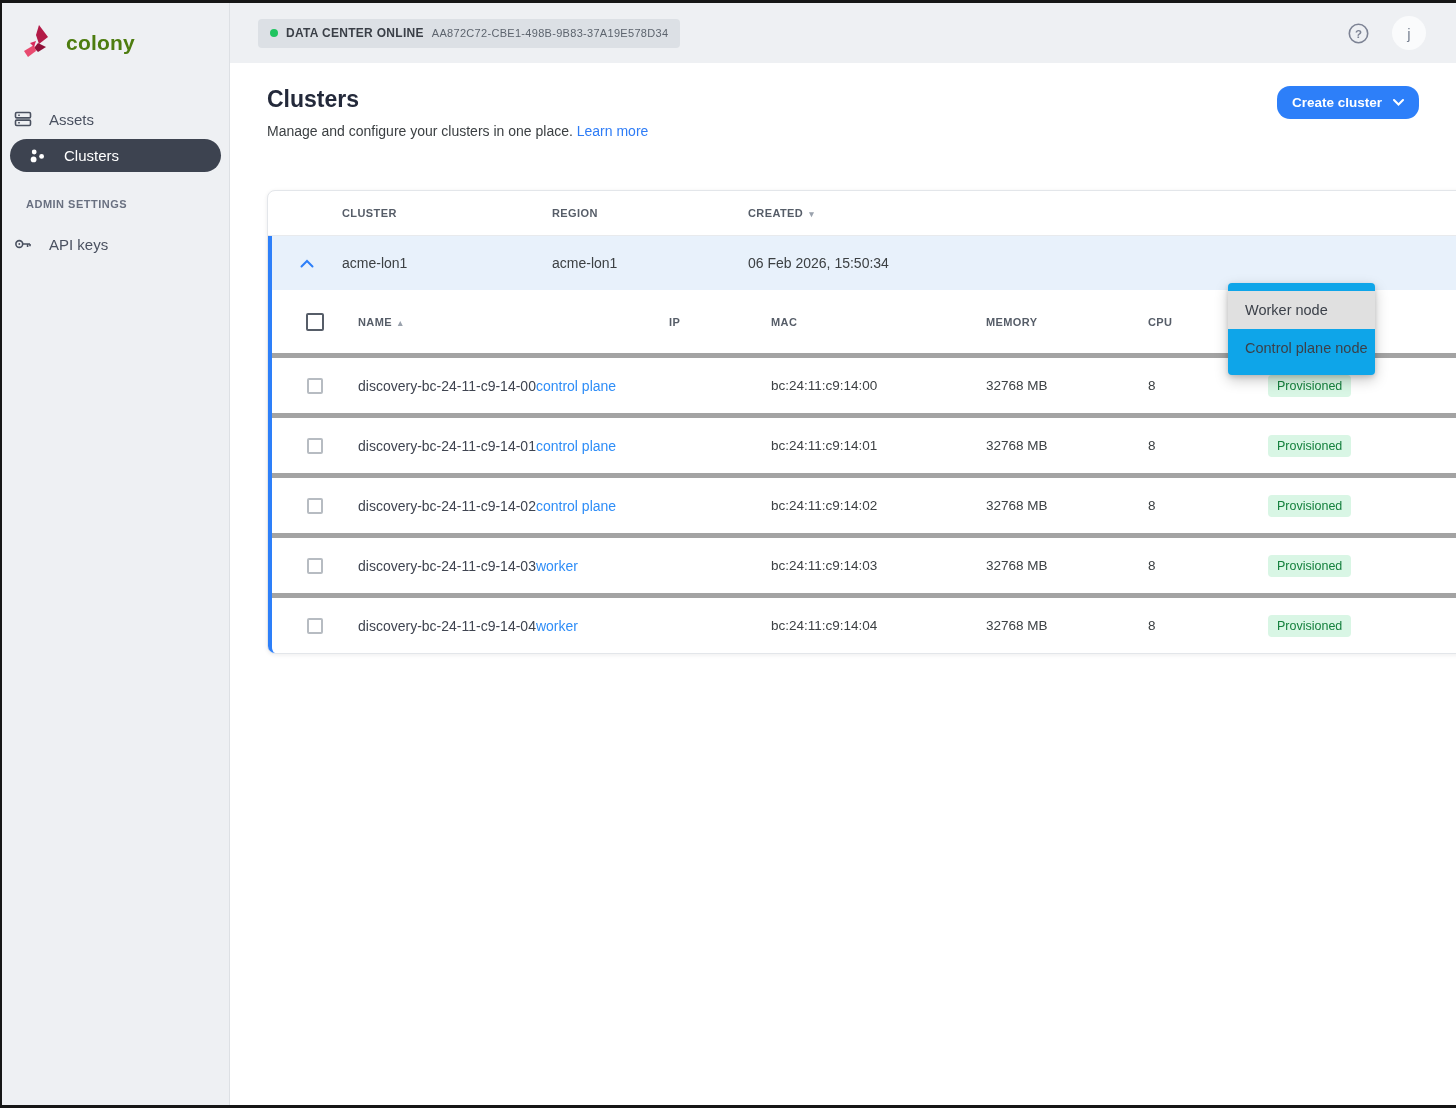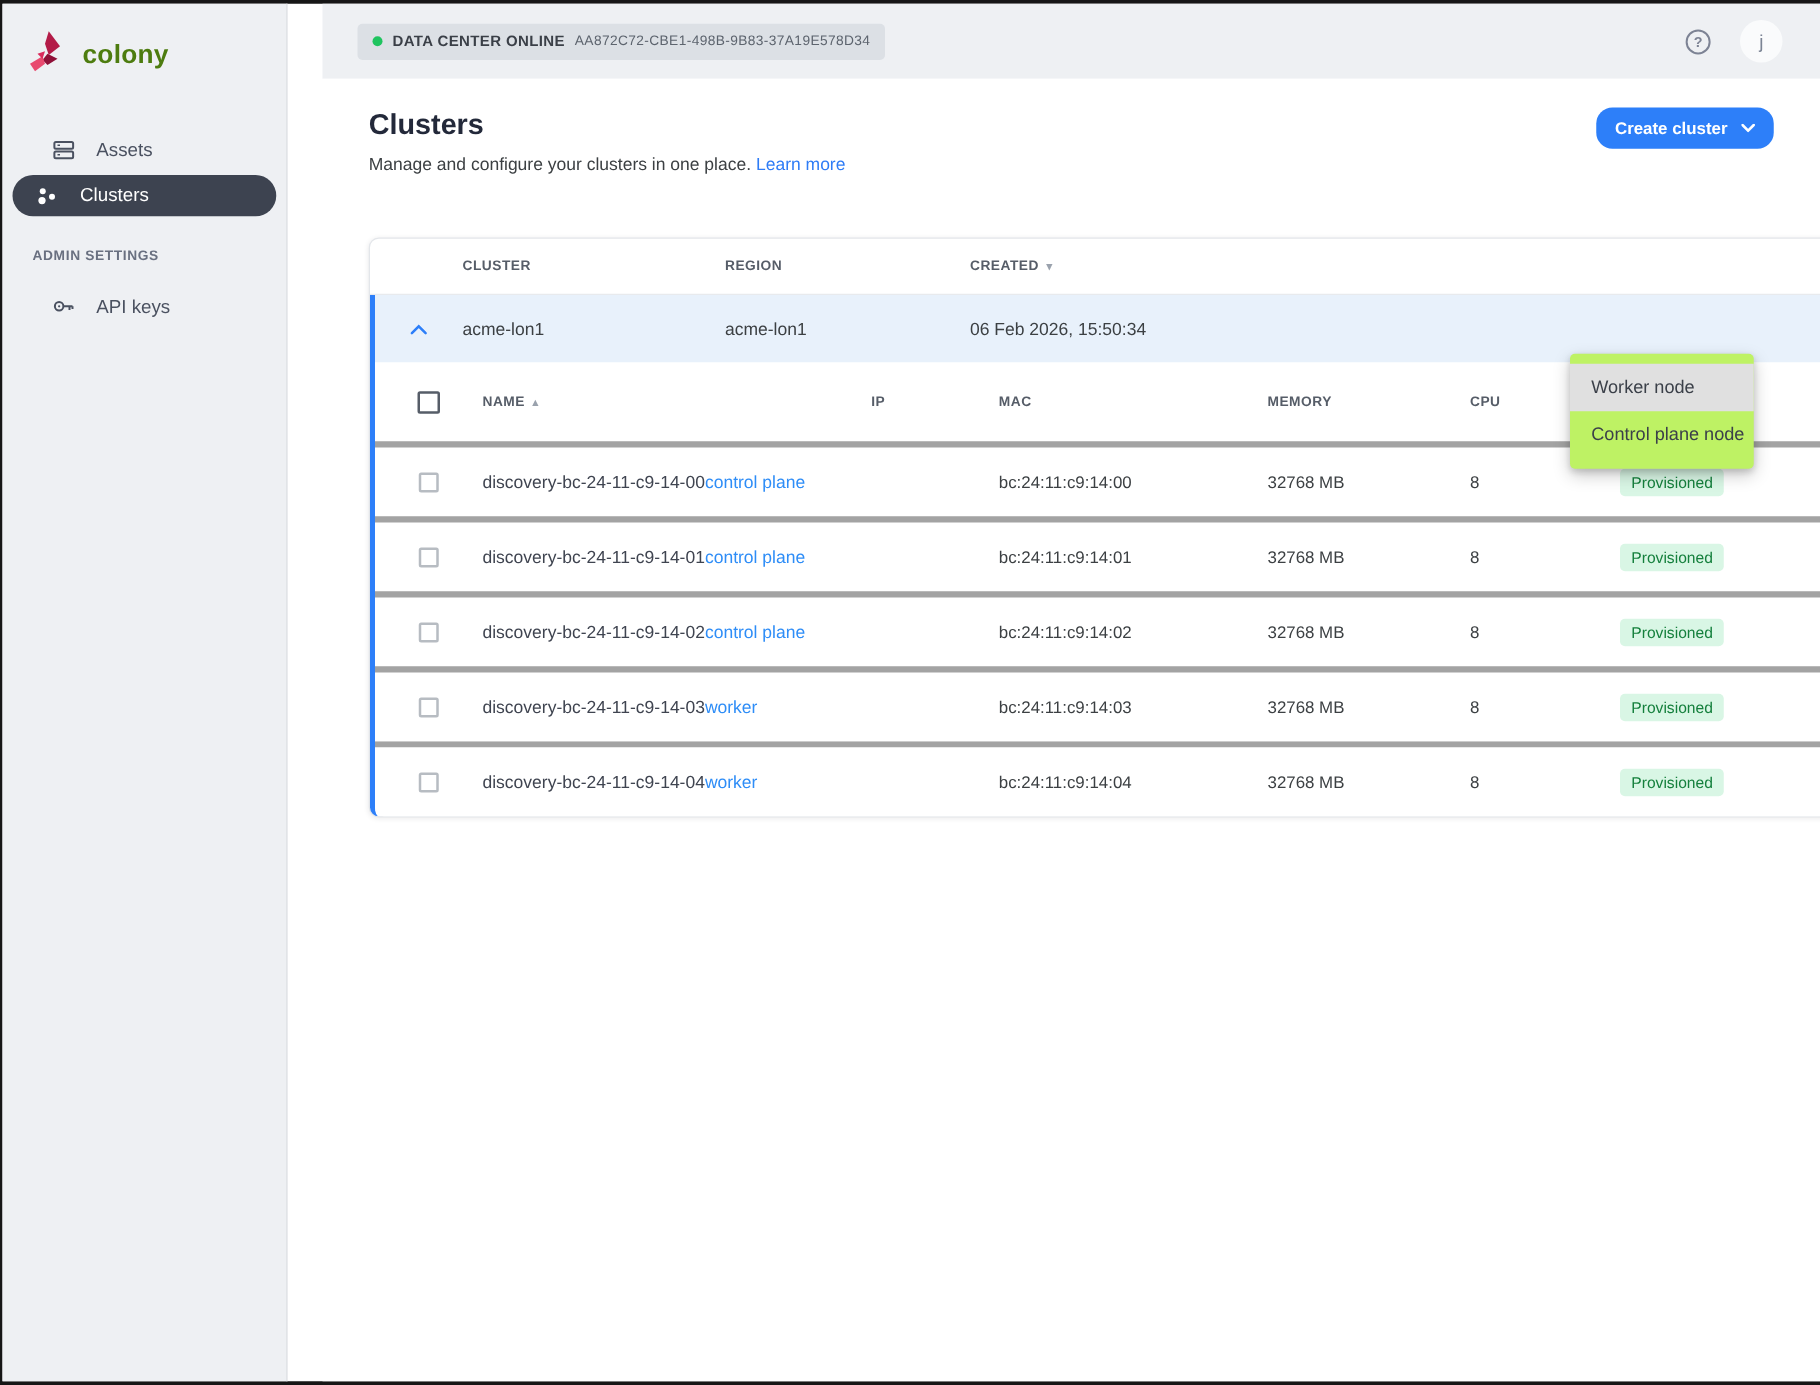--- a/index.html
+++ b/index.html
@@ -7,30 +7,30 @@
   body { font-family: "Liberation Sans", sans-serif; background:#fff; }
 
   .screen { width:1456px; height:1108px; display:flex;
     border-top:3px solid #161616; border-left:2px solid #161616; border-bottom:3px solid #161616; }
 
   
   .sidebar { width:228px; flex:0 0 228px; background:#eef0f3; border-right:1px solid #dde0e4; }
   .brand { display:flex; align-items:center; gap:10px; padding:18px 0 0 16px; }
   .brand-name { font-size:21px; font-weight:600; color:#4d7c0f; letter-spacing:.2px; }
   .nav { margin-top:36px; }
-  .nav-item { height:36px; display:flex; align-items:center; gap:16px; padding-left:39px;
+  .nav-item { height:36px; display:flex; align-items:center; gap:16px; padding-left:11px;
     color:#4a5160; font-size:15px; cursor:pointer; }
   .nav-item.selected { margin:2px 8px 0 8px; padding-left:18px; height:33px; background:#3d4350;
     border-radius:17px; color:#fff; }
   .nav-icon { width:20px; height:20px; display:flex; align-items:center; justify-content:center; }
   .section-label { margin:26px 0 0 24px; font-size:11px; font-weight:700; color:#697080; letter-spacing:.5px; }
   .nav-item.api { margin-top:16px; }
 
   
-  .right-col { flex:1; display:flex; flex-direction:column; min-width:0;padding-left:28px; }
+  .right-col { flex:1; display:flex; flex-direction:column; min-width:0; }
   .topbar { height:60px; flex:0 0 60px; background:#eef0f3; display:flex; align-items:center;
     justify-content:space-between; padding:0 30px 0 28px; }
   .dc-badge { height:29px; background:#dce0e5; border-radius:4px; display:flex; align-items:center;
     gap:8px; padding:0 12px; }
   .dc-dot { width:8px; height:8px; border-radius:50%; background:#1fc45f; }
   .dc-label { font-size:12px; font-weight:700; color:#3a3f47; letter-spacing:.3px; }
   .dc-uuid { font-size:11px; color:#5d646e; letter-spacing:.3px; }
   .topbar-right { display:flex; align-items:center; gap:23px; }
   .avatar { width:34px; height:34px; border-radius:50%; background:#fafbfc; color:#7b8494;
     font-size:15px; display:flex; align-items:center; justify-content:center; cursor:pointer; }
@@ -71,21 +71,21 @@
   .node-row { display:grid; grid-template-columns:86px 311px 102px 215px 162px 120px 1fr;
     align-items:center; min-height:60px; border-top:5px solid #a3a3a3; background:#fff; }
   .node-row:last-child { border-bottom-left-radius:7px; border-bottom-right-radius:7px; }
   .node-name { font-size:14px; color:#3f4450; }
   .node-role { font-size:14px; color:#2e8df7; margin-top:4px; cursor:pointer; width:max-content; }
   .cell-text { font-size:13.5px; color:#3c4043; }
   .status-badge { display:inline-block; background:#d9f6e5; color:#15803d; font-size:12.5px;
     padding:4px 9px; border-radius:4px; }
 
   
-  .menu { position:absolute; left:960px; top:92px; width:147px; background:#bef264; border-radius:4px;
+  .menu { position:absolute; left:960px; top:92px; width:147px; background:#0ea5e9; border-radius:4px;
     padding:8px 0; z-index:20;
     box-shadow:0 5px 14px rgba(0,0,0,.22), 0 2px 5px rgba(0,0,0,.14); }
   .menu-item { height:38px; display:flex; align-items:center; padding:0 17px; font-size:14.5px;
     color:#3b4049; cursor:pointer; white-space:nowrap; }
   .menu-item.highlight { background:#e0e0e0; }
 </style>
 </head>
 <body>
 
 <div class="screen">

